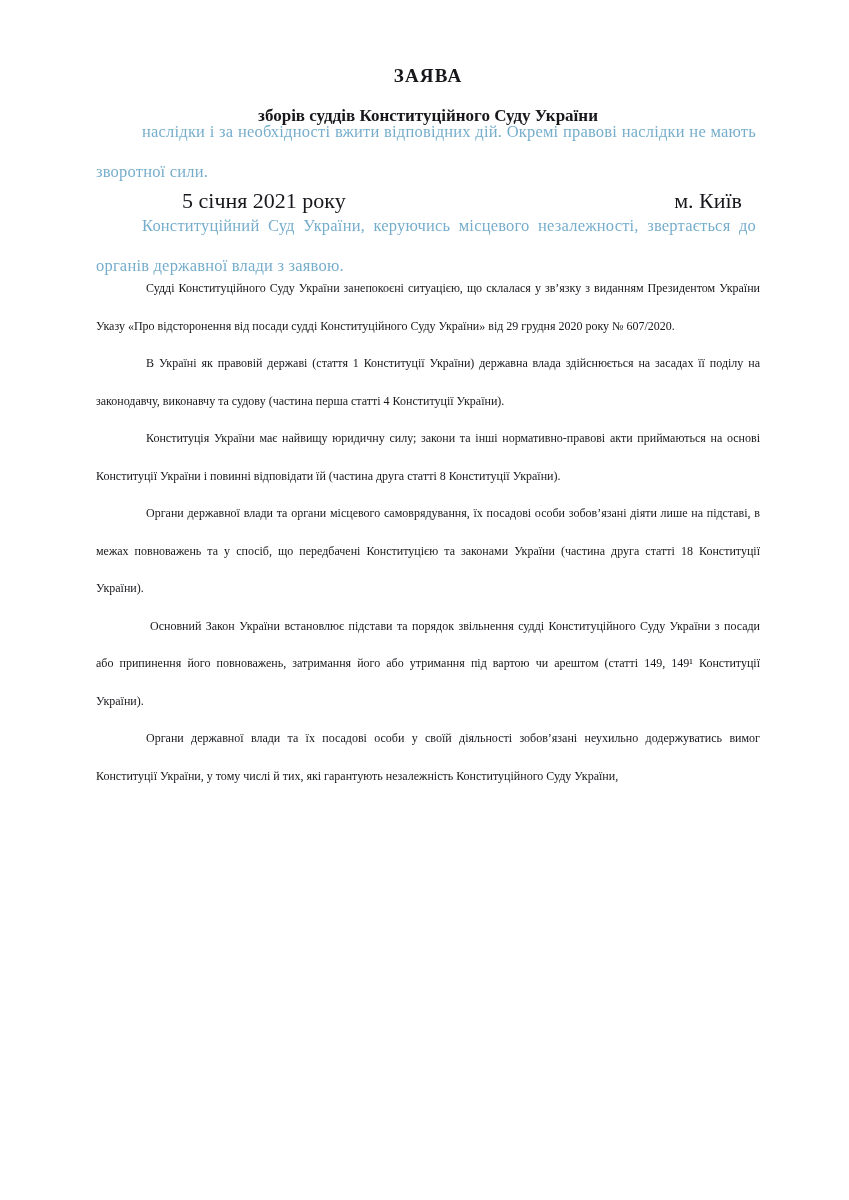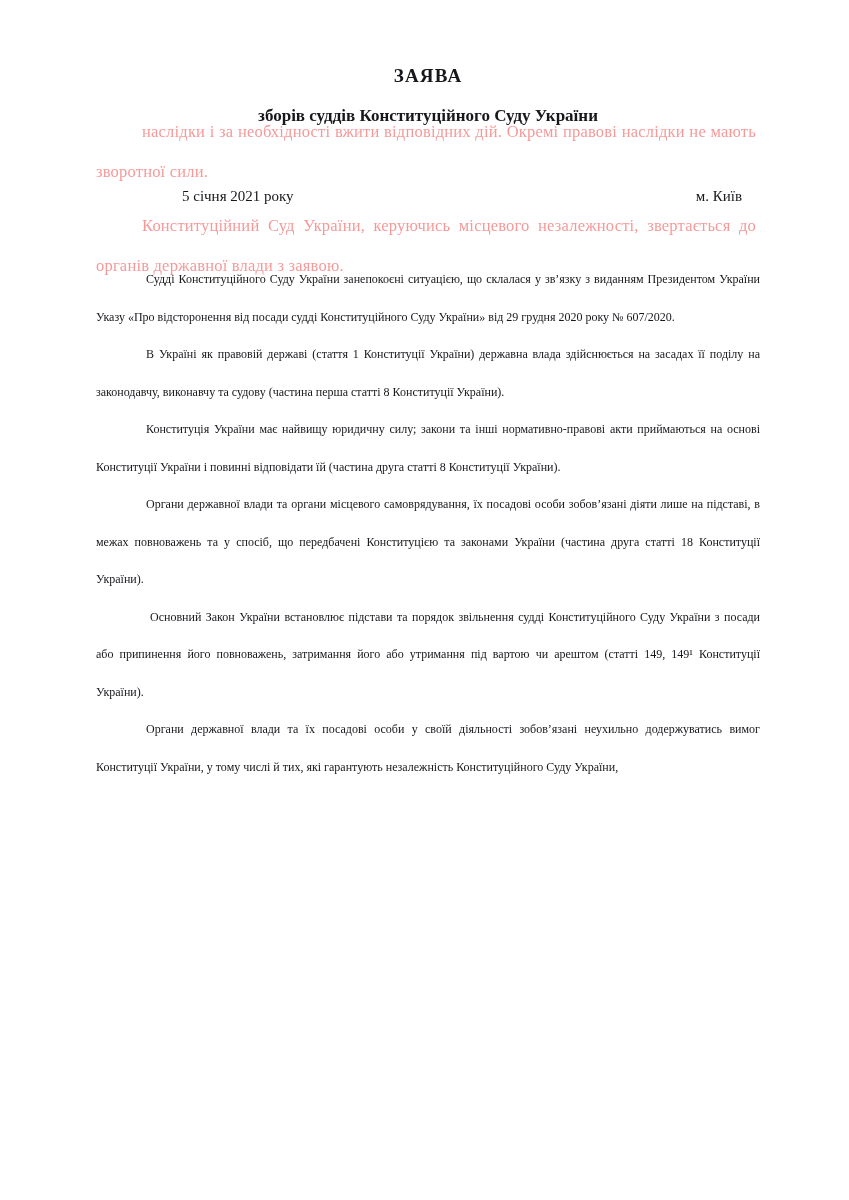--- a/index.html
+++ b/index.html
@@ -24,21 +24,21 @@
     height: 1200px;
     background: #fff;
   }
 
   
   .ghost-layer {
     position: absolute;
     left: 96px;
     top: 112px;
     width: 660px;
-    color: #ef4444;
+    color: #0369a1;
     font-size: 16.5px;
     line-height: 40px;
     text-align: justify;
     letter-spacing: 0.2px;
     opacity: 0.55;
     pointer-events: none;
     user-select: none;
   }
   .ghost-layer p {
     margin: 0 0 14px 0;
@@ -63,21 +63,21 @@
     margin-top: 19px;
     text-align: center;
     font-weight: bold;
     font-size: 17px;
   }
 
   .meta-row {
     margin-top: 62px;
     display: flex;
     justify-content: space-between;
-    font-size: 15px;
+    font-size: 22px;
   }
   .meta-date { margin-left: 86px; }
   .meta-place { margin-right: 18px; }
 
   .body-text {
     margin-top: 56px;
     font-size: 12px;
     line-height: 37.5px;
     text-align: justify;
     text-justify: inter-word;
@@ -105,21 +105,21 @@
     <div class="title">ЗАЯВА</div>
     <div class="subtitle">зборів суддів Конституційного Суду України</div>
 
     <div class="meta-row">
       <div class="meta-date">5 січня 2021 року</div>
       <div class="meta-place">м. Київ</div>
     </div>
 
     <div class="body-text">
       <p>Судді Конституційного Суду України занепокоєні ситуацією, що склалася у зв’язку з виданням Президентом України Указу «Про відсторонення від посади судді Конституційного Суду України» від 29 грудня 2020 року № 607/2020.</p>
-      <p>В Україні як правовій державі (стаття 1 Конституції України) державна влада здійснюється на засадах її поділу на законодавчу, виконавчу та судову (частина перша статті 8 Конституції України).</p>
+      <p>В Україні як правовій державі (стаття 1 Конституції України) державна влада здійснюється на засадах її поділу на законодавчу, виконавчу та судову (частина перша статті 4 Конституції України).</p>
       <p>Конституція України має найвищу юридичну силу; закони та інші нормативно-правові акти приймаються на основі Конституції України і повинні відповідати їй (частина друга статті 8 Конституції України).</p>
       <p>Органи державної влади та органи місцевого самоврядування, їх посадові особи зобов’язані діяти лише на підставі, в межах повноважень та у спосіб, що передбачені Конституцією та законами України (частина друга статті 18 Конституції України).</p>
       <p class="tight-indent">Основний Закон України встановлює підстави та порядок звільнення судді Конституційного Суду України з посади або припинення його повноважень, затримання його або утримання під вартою чи арештом (статті 149, 149¹ Конституції України).</p>
       <p>Органи державної влади та їх посадові особи у своїй діяльності зобов’язані неухильно додержуватись вимог Конституції України, у тому числі й тих, які гарантують незалежність Конституційного Суду України,</p>
     </div>
 
   </div>
 </div>
 
 </body></html>

